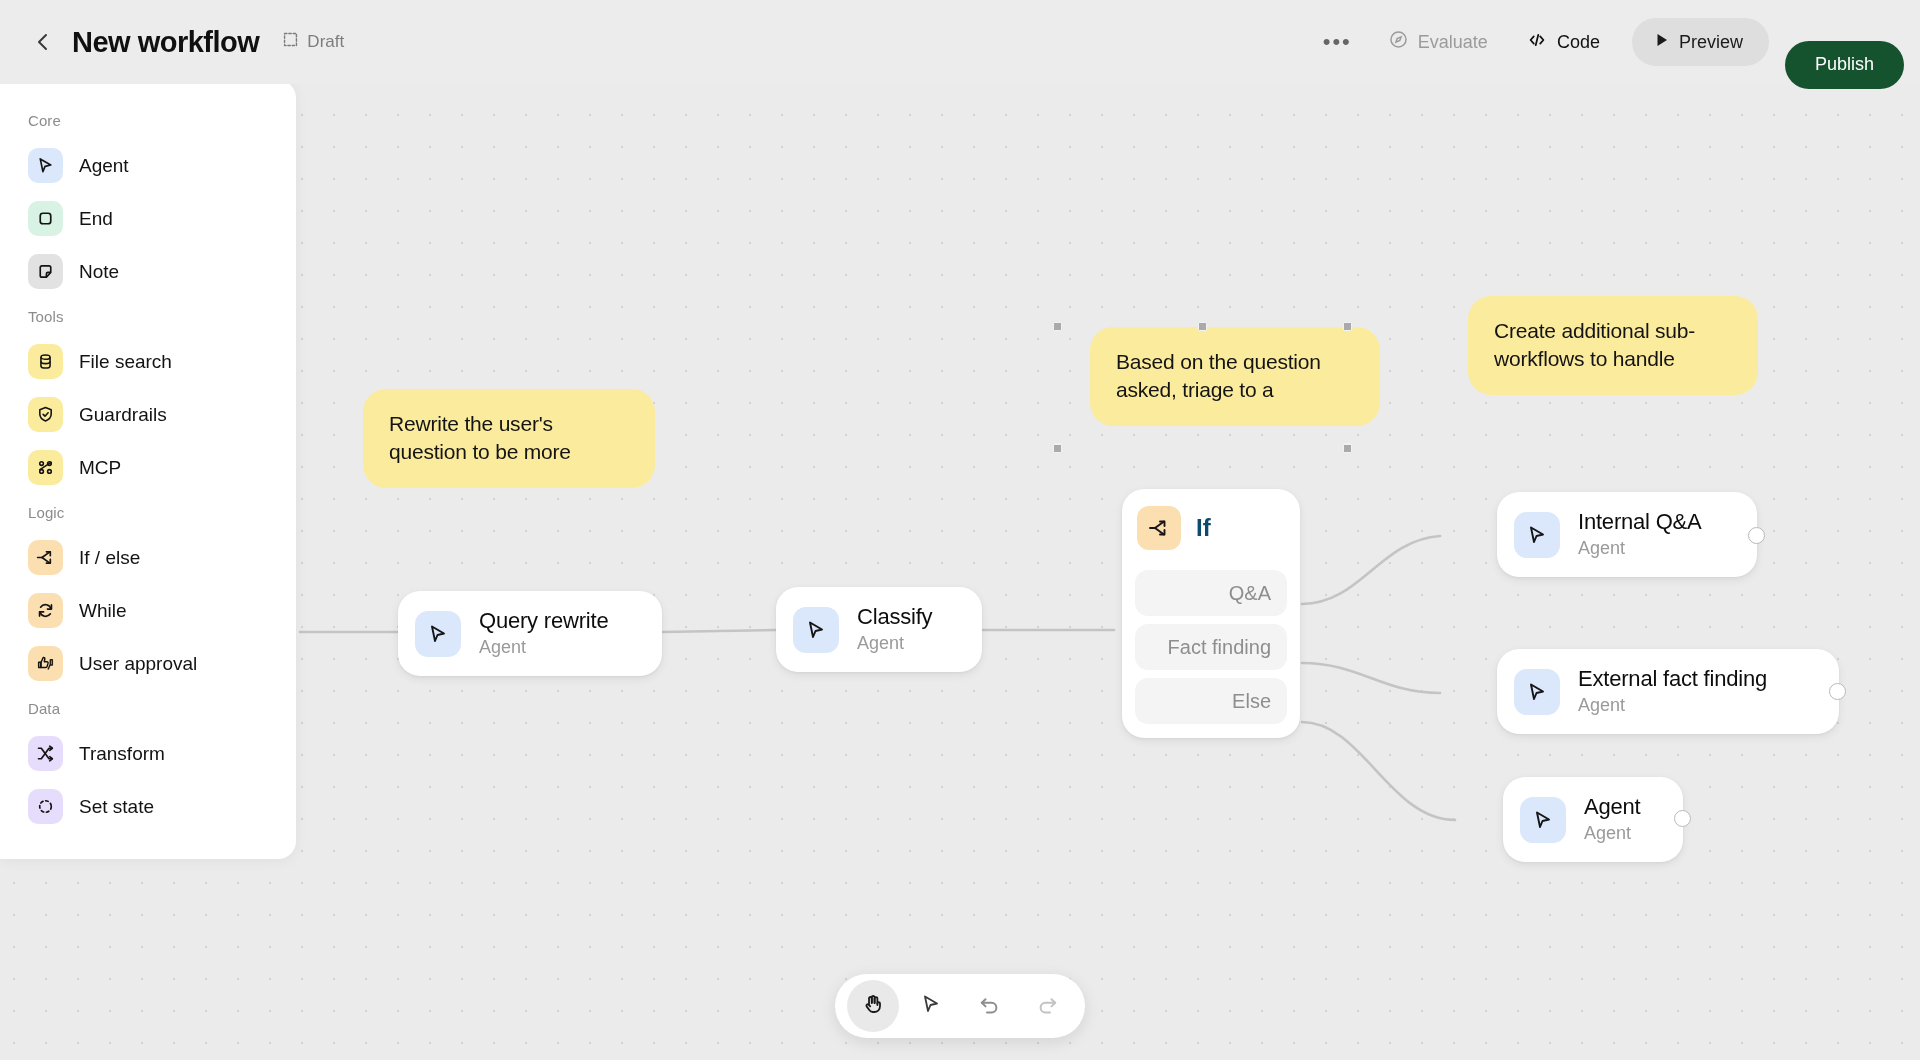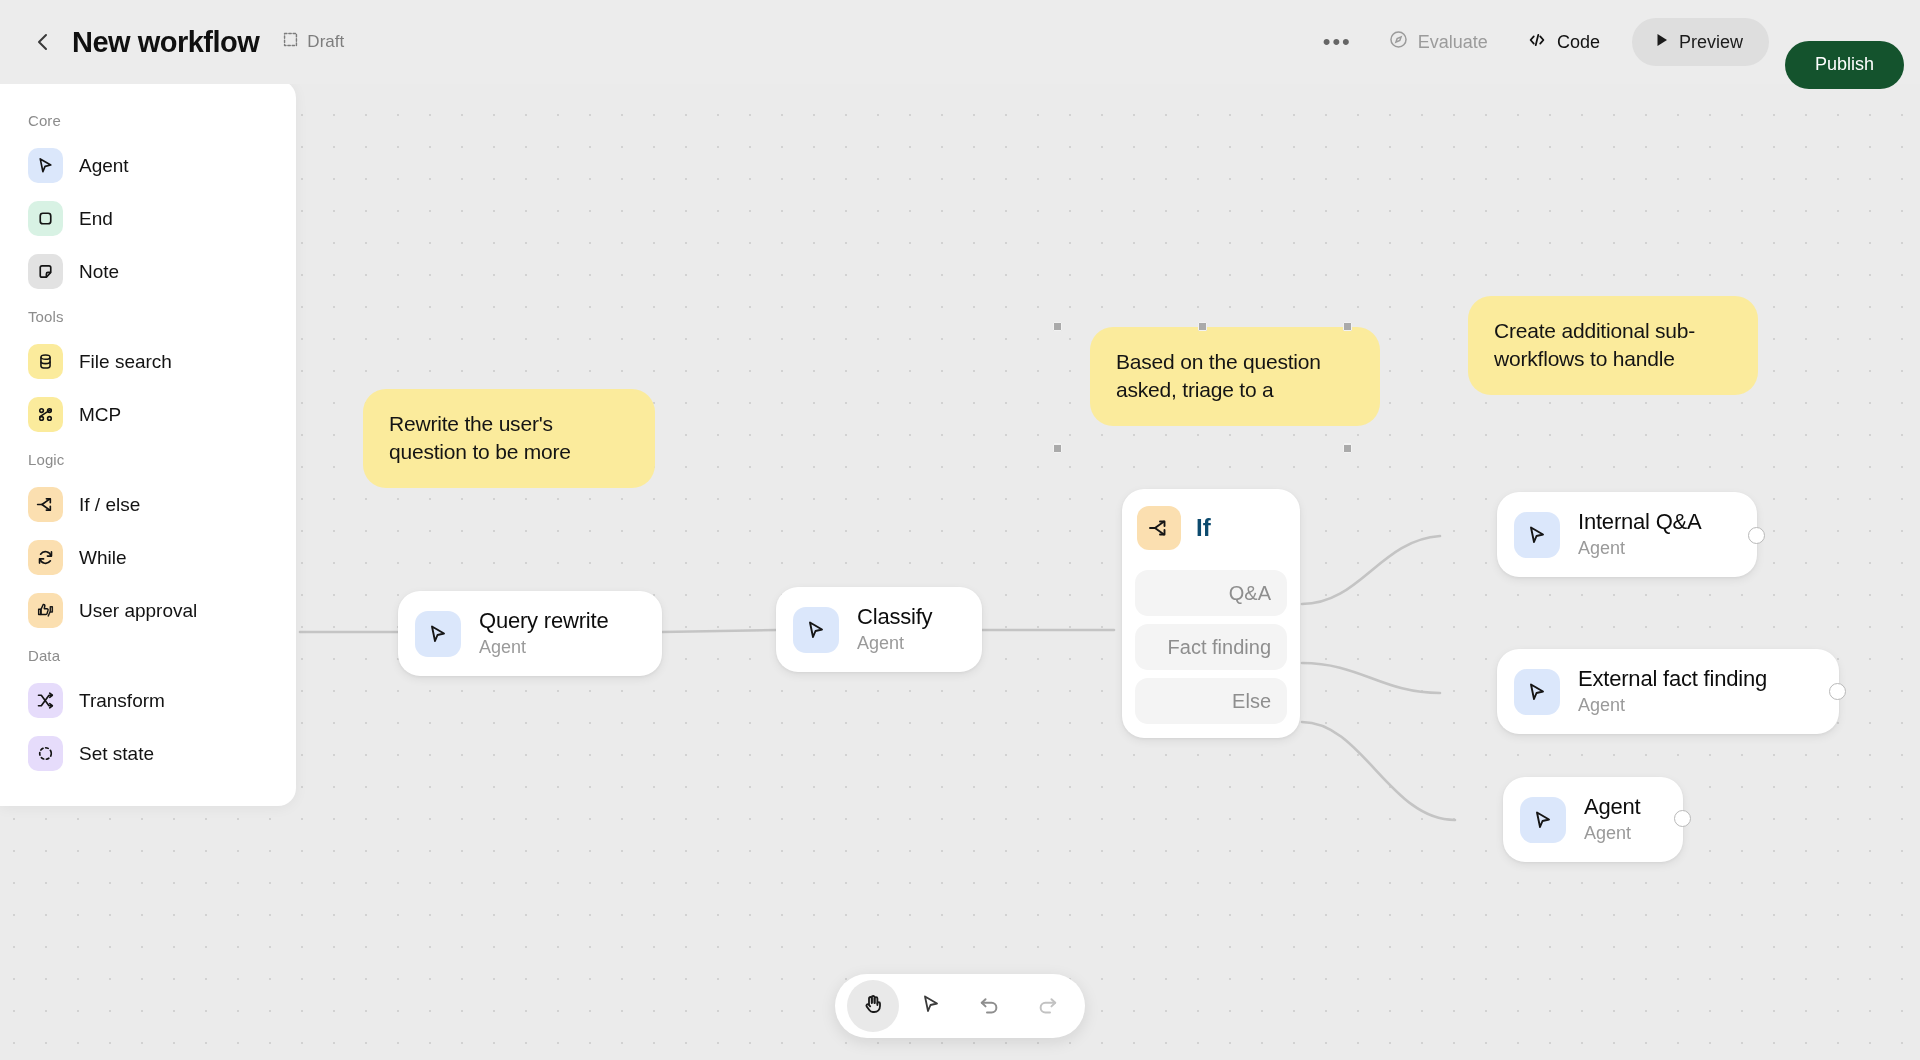--- a/index.html
+++ b/index.html
@@ -357,20 +357,29 @@
         <svg width="21" height="21" viewBox="0 0 24 24" fill="none" stroke="#141414" stroke-width="1.8">
           <ellipse cx="12" cy="7" rx="5.2" ry="2.4"></ellipse>
             <path d="M6.8 7 v10 a5.2 2.4 0 0 0 10.4 0 V7"></path>
             <path d="M6.8 12 a5.2 2.4 0 0 0 10.4 0"></path>
         </svg>
       </span>
       <span class="side-txt">File search</span>
     </div>
     <div class="side-item">
       <span class="side-ico" style="background:#fbeb9c">
+        <svg width="21" height="21" viewBox="0 0 24 24" fill="none" stroke="#141414" stroke-width="1.8" stroke-linecap="round" stroke-linejoin="round">
+          <path d="M12 4 L18.5 6.5 v5 c0 4-3 6.6-6.5 8-3.5-1.4-6.5-4-6.5-8v-5 Z"></path>
+            <path d="M9.3 11.8 L11.4 13.9 L15 10"></path>
+        </svg>
+      </span>
+      <span class="side-txt">Guardrails</span>
+    </div>
+    <div class="side-item">
+      <span class="side-ico" style="background:#fbeb9c">
         <svg width="21" height="21" viewBox="0 0 24 24" fill="none" stroke="#141414" stroke-width="1.8">
           <circle cx="7.5" cy="7.5" r="2.1"></circle>
             <circle cx="16.5" cy="7.5" r="2.1"></circle>
           <circle cx="7.5" cy="16.5" r="2.1"></circle>
             <circle cx="16.5" cy="16.5" r="2.1"></circle>
           <path d="M5.6 14.5 L18.4 6.2" stroke-linecap="round"></path>
         </svg>
       </span>
       <span class="side-txt">MCP</span>
     </div>

